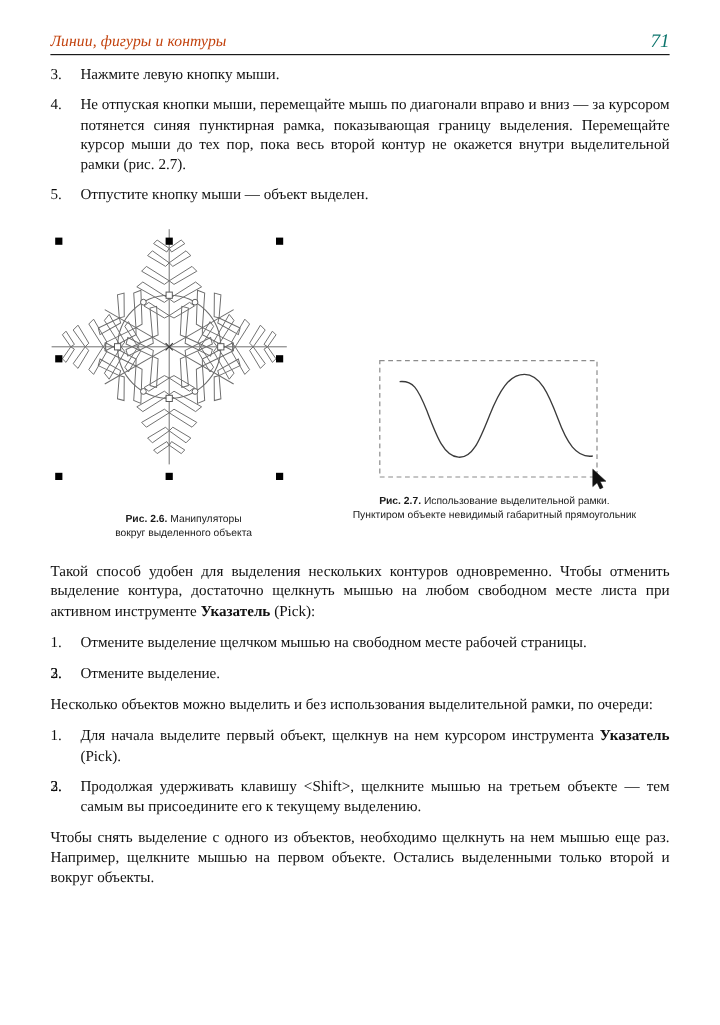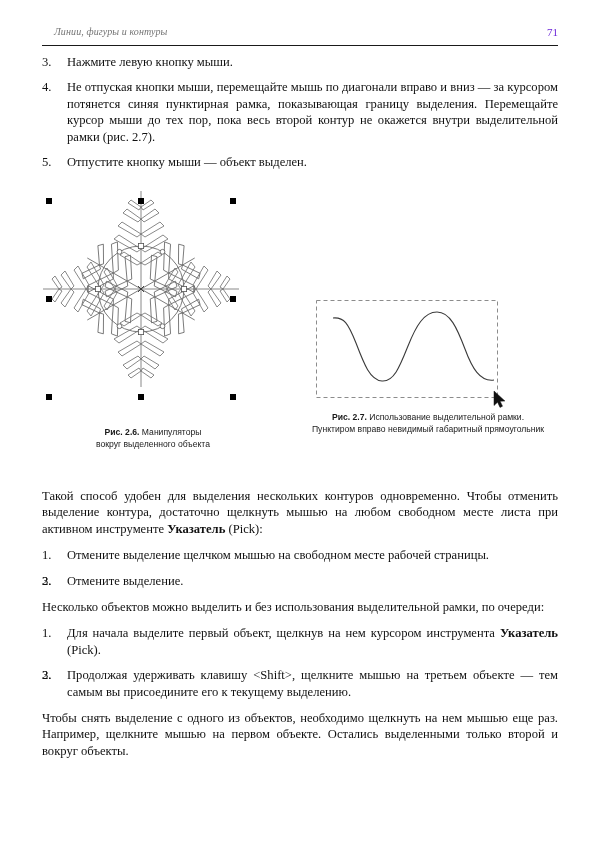--- a/index.html
+++ b/index.html
@@ -26,34 +26,35 @@
   
   .runhead {
     position: absolute;
     left: 42px;
     top: 26px;
     width: 516px;
     height: 24px;
   }
   .runhead-title {
     position: absolute;
-    left: 12px;
+    left: 0;
     top: 0;
     font-style: italic;
-    font-size: 10px;
+    font-size: 13px;
     letter-spacing: .1px;
-    color: #737373;
+    color: #c2410c;
     white-space: nowrap;
   }
   .runhead-page {
     position: absolute;
     right: 0;
     top: 0;
-    font-size: 11px;
-    color: #6d28d9;
+    font-style: italic;
+    font-size: 16px;
+    color: #0f766e;
   }
   .runhead-rule {
     position: absolute;
     left: 0;
     right: 0;
     top: 19px;
     height: 1px;
     background: #1a1a1a;
   }
 
@@ -126,32 +127,31 @@
     color: #1a1a1a;
     text-align: center;
   }
   .caption .cap-num { font-weight: bold; }
   .cap-left {
     left: 40px;
     top: 239px;
     width: 226px;
   }
   .cap-right {
-    left: 268px;
+    left: 252px;
     top: 224px;
     width: 320px;
   }
 
   
   .content-lower {
     position: absolute;
     left: 42px;
     top: 468px;
     width: 516px;
-    margin-top: 20px;
   }
   .content-lower p.para { margin-bottom: 10px; }
   .content-lower ol.numlist { margin-bottom: 10px; }
 
   svg { display: block; }
 </style>
 </head>
 <body>
 
 <div class="page">
@@ -288,21 +288,21 @@
       </svg>
     </div>
 
     <div class="caption cap-left">
       <span class="cap-num">Рис. 2.6.</span><span> Манипуляторы</span><br>
       <span>вокруг выделенного объекта</span>
     </div>
 
     <div class="caption cap-right">
       <span class="cap-num">Рис. 2.7.</span><span> Использование выделительной рамки.</span><br>
-      <span>Пунктиром вправо невидимый габаритный прямоугольник</span>
+      <span>Пунктиром объекте невидимый габаритный прямоугольник</span>
     </div>
   </div>
 
   <div class="content-lower">
 
     <p class="para"><span>Такой способ удобен для выделения нескольких контуров одновременно. Чтобы отменить выделение контура, достаточно щелкнуть мышью на любом свободном месте листа при активном инструменте </span><span class="b">Указатель</span><span> (Pick):</span></p>
 
     <ol class="numlist">
       <li>
         <span class="marker">1.</span>

